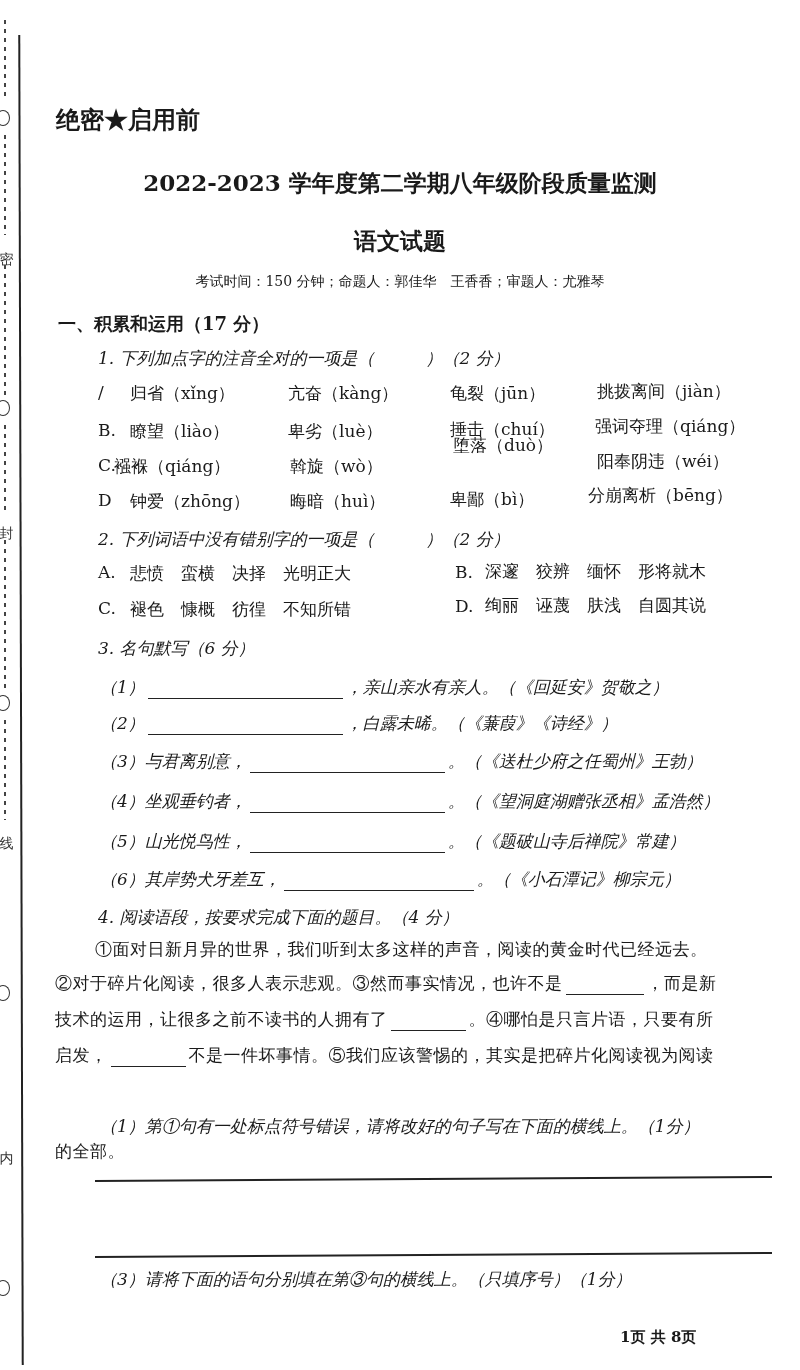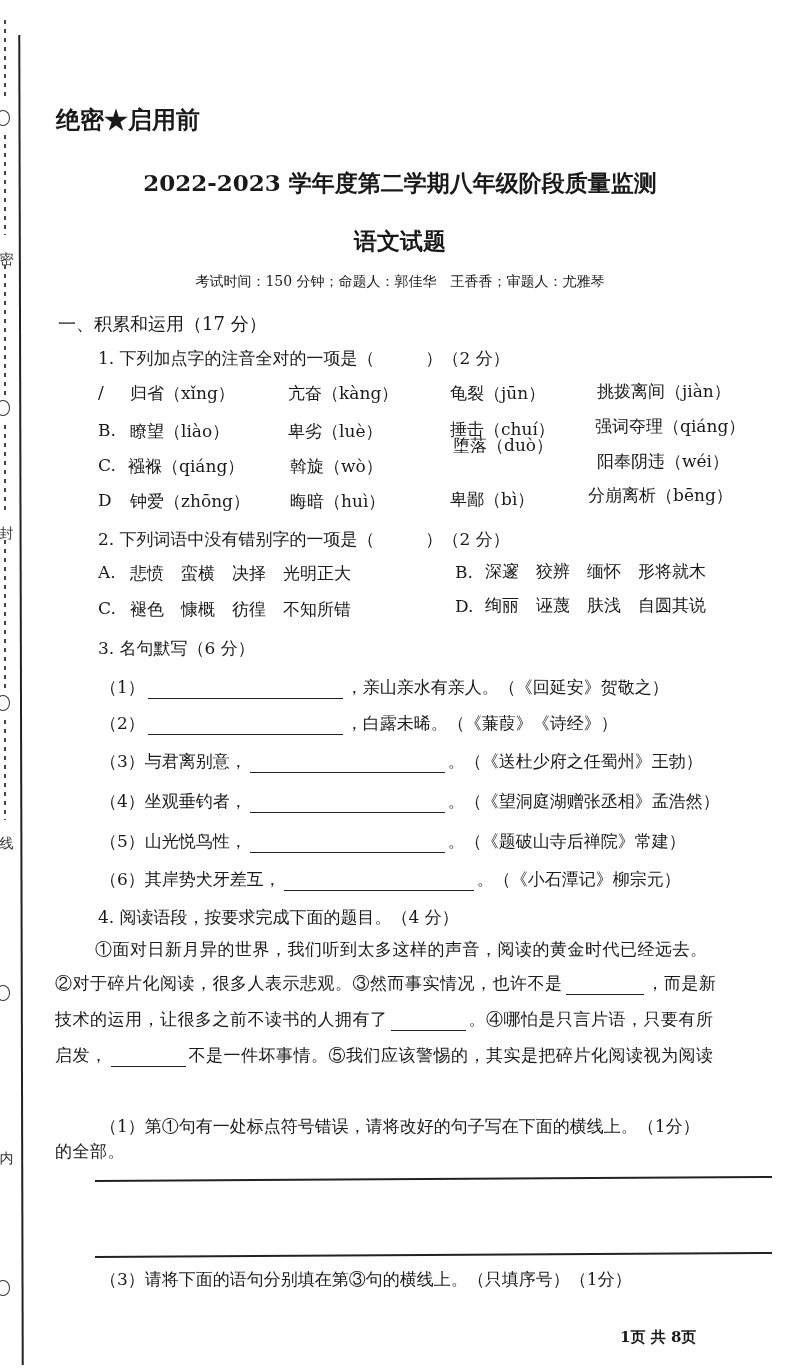--- a/index.html
+++ b/index.html
@@ -21,22 +21,22 @@
   }
   .binding .vline {
     position: absolute; left: 20px; top: 35px; width: 2px; height: 1330px; background: #222; transform: rotate(-0.15deg);
   }
   .page { position: absolute; left: 0; top: 0; width: 780px; height: 1370px; }
   .t { position: absolute; white-space: nowrap; }
   .secret { left: 56px; top: 104px; font-size: 24px; font-weight: bold; }
   .title { left: 0; width: 800px; text-align: center; top: 168px; font-size: 23px; font-weight: bold; }
   .subtitle { left: 0; width: 800px; text-align: center; top: 226px; font-size: 23px; font-weight: bold; }
   .examinfo { left: 0; width: 800px; text-align: center; top: 273px; font-size: 14px; }
-  .section { left: 58px; top: 312px; font-size: 18px; font-weight: normal; }
-  .q { font-size: 17px; }
+  .section { left: 58px; top: 312px; font-size: 18px; font-weight: bold; }
+  .q { font-size: 17px; font-style: italic; }
   .opt { font-size: 17px; }
   .blank { display: inline-block; border-bottom: 1.5px solid #222; height: 18px; vertical-align: bottom; margin: 0 3px; }
   .answer-line { position: absolute; left: 95px; width: 677px; height: 1.5px; background: #222; }
   .para { font-size: 17px; letter-spacing: 0.5px; }
 </style>
 </head>
 <body>
 
 <div class="binding">
   <div class="dash" style="top:20px;height:80px"></div>
@@ -73,21 +73,21 @@
   <div class="t opt" style="left:450px;top:382px">龟裂（jūn）</div>
   <div class="t opt" style="left:597px;top:380px">挑拨离间（jiàn）</div>
 
   <div class="t opt" style="left:98px;top:420px">B.</div>
   <div class="t opt" style="left:130px;top:420px">瞭望（liào）</div>
   <div class="t opt" style="left:288px;top:420px">卑劣（luè）</div>
   <div class="t opt" style="left:450px;top:418px">捶击（chuí）</div>
   <div class="t opt" style="left:595px;top:415px">强词夺理（qiáng）</div>
 
   <div class="t opt" style="left:98px;top:455px">C.</div>
-  <div class="t opt" style="left:128px;top:455px">襁褓（qiáng）</div>
+  <div class="t opt" style="left:114px;top:455px">襁褓（qiáng）</div>
   <div class="t opt" style="left:290px;top:455px">斡旋（wò）</div>
   <div class="t opt" style="left:453px;top:434px">堕落（duò）</div>
   <div class="t opt" style="left:597px;top:450px">阳奉阴违（wéi）</div>
 
   <div class="t opt" style="left:98px;top:490px">D</div>
   <div class="t opt" style="left:130px;top:490px">钟爱（zhōng）</div>
   <div class="t opt" style="left:290px;top:490px">晦暗（huì）</div>
   <div class="t opt" style="left:450px;top:488px">卑鄙（bì）</div>
   <div class="t opt" style="left:588px;top:484px">分崩离析（bēng）</div>
 

